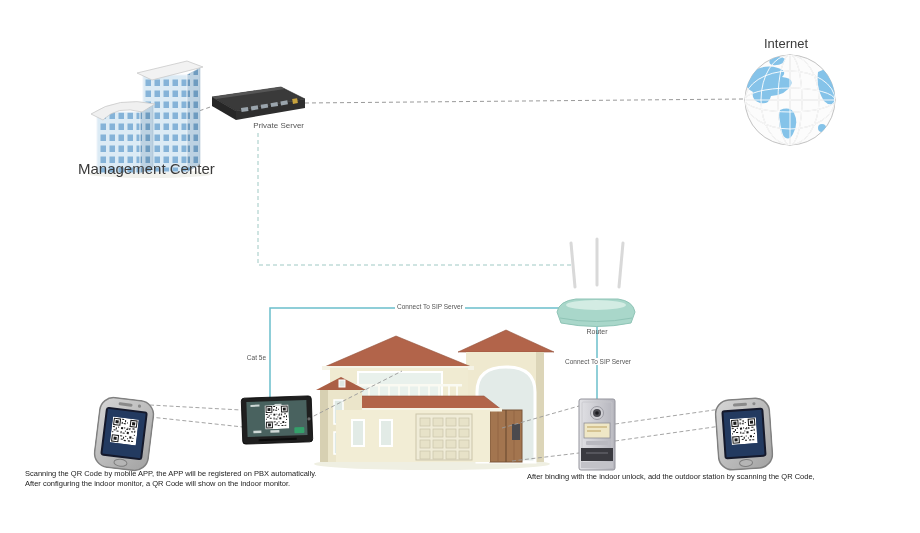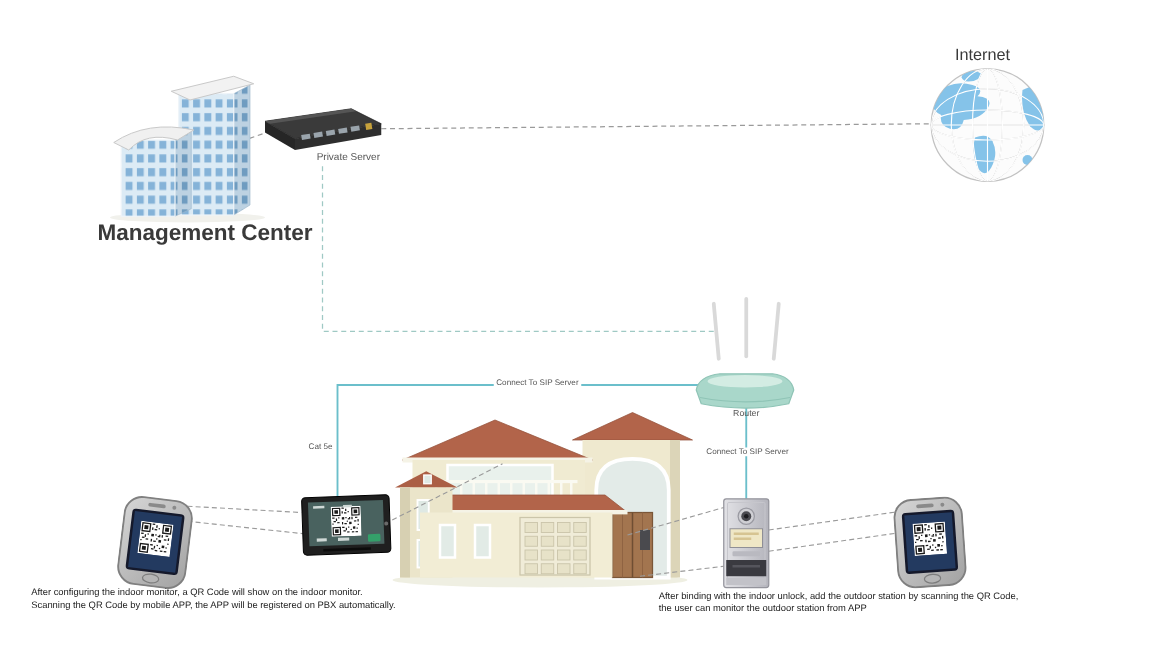--- a/index.html
+++ b/index.html
@@ -3,21 +3,21 @@
 <meta charset="utf-8">
 <style>
   html,body{margin:0;padding:0;background:#fff;}
   .canvas{
     position:relative;width:920px;height:533px;background:#ffffff;overflow:hidden;
     font-family:"Liberation Sans", sans-serif;
   }
   .canvas svg.art{position:absolute;left:0;top:0;}
   .lbl{position:absolute;color:#3a3a3a;white-space:nowrap;}
   .lbl-internet{left:764px;top:36px;font-size:13px;}
-  .lbl-mgmt{left:78px;top:176px;font-size:18px;font-weight:bold;}
+  .lbl-mgmt{left:78px;top:160px;font-size:15px;}
   .lbl-server{left:222px;top:121px;width:82px;text-align:right;font-size:8px;color:#555;}
   .lbl-router{left:572px;top:328px;width:50px;text-align:center;font-size:7px;color:#555;}
   .lbl-cat5e{left:234px;top:354px;width:32px;text-align:right;font-size:6.5px;color:#555;}
   .lbl-sip-left{left:395px;top:303px;font-size:6.5px;color:#555;background:#fff;padding:0 2px;}
   .lbl-sip-right{left:560px;top:358px;width:76px;text-align:center;font-size:6.5px;color:#555;background:#fff;}
   .note{position:absolute;font-size:7.5px;line-height:10px;color:#1c1c1c;}
   .note-left{left:25px;top:469px;width:310px;}
   .note-right{left:527px;top:472px;width:330px;}
 </style>
 </head>
@@ -286,22 +286,21 @@
 
 <div class="lbl lbl-internet">Internet</div>
 <div class="lbl lbl-mgmt">Management Center</div>
 <div class="lbl lbl-server">Private Server</div>
 <div class="lbl lbl-router">Router</div>
 <div class="lbl lbl-cat5e">Cat 5e</div>
 <div class="lbl lbl-sip-left">Connect To SIP Server</div>
 <div class="lbl lbl-sip-right">Connect To SIP Server</div>
 
 <div class="note note-left">
+  <div>Scanning the QR Code by mobile APP, the APP will be registered on PBX automatically.</div>
   <div>After configuring the indoor monitor, a QR Code will show on the indoor monitor.</div>
-  <div>Scanning the QR Code by mobile APP, the APP will be registered on PBX automatically.</div>
 </div>
 
 <div class="note note-right">
   <div>After binding with the indoor unlock, add the outdoor station by scanning the QR Code,</div>
-  <div>the user can monitor the outdoor station from APP</div>
 </div>
 
 </div>
 
 </body></html>

